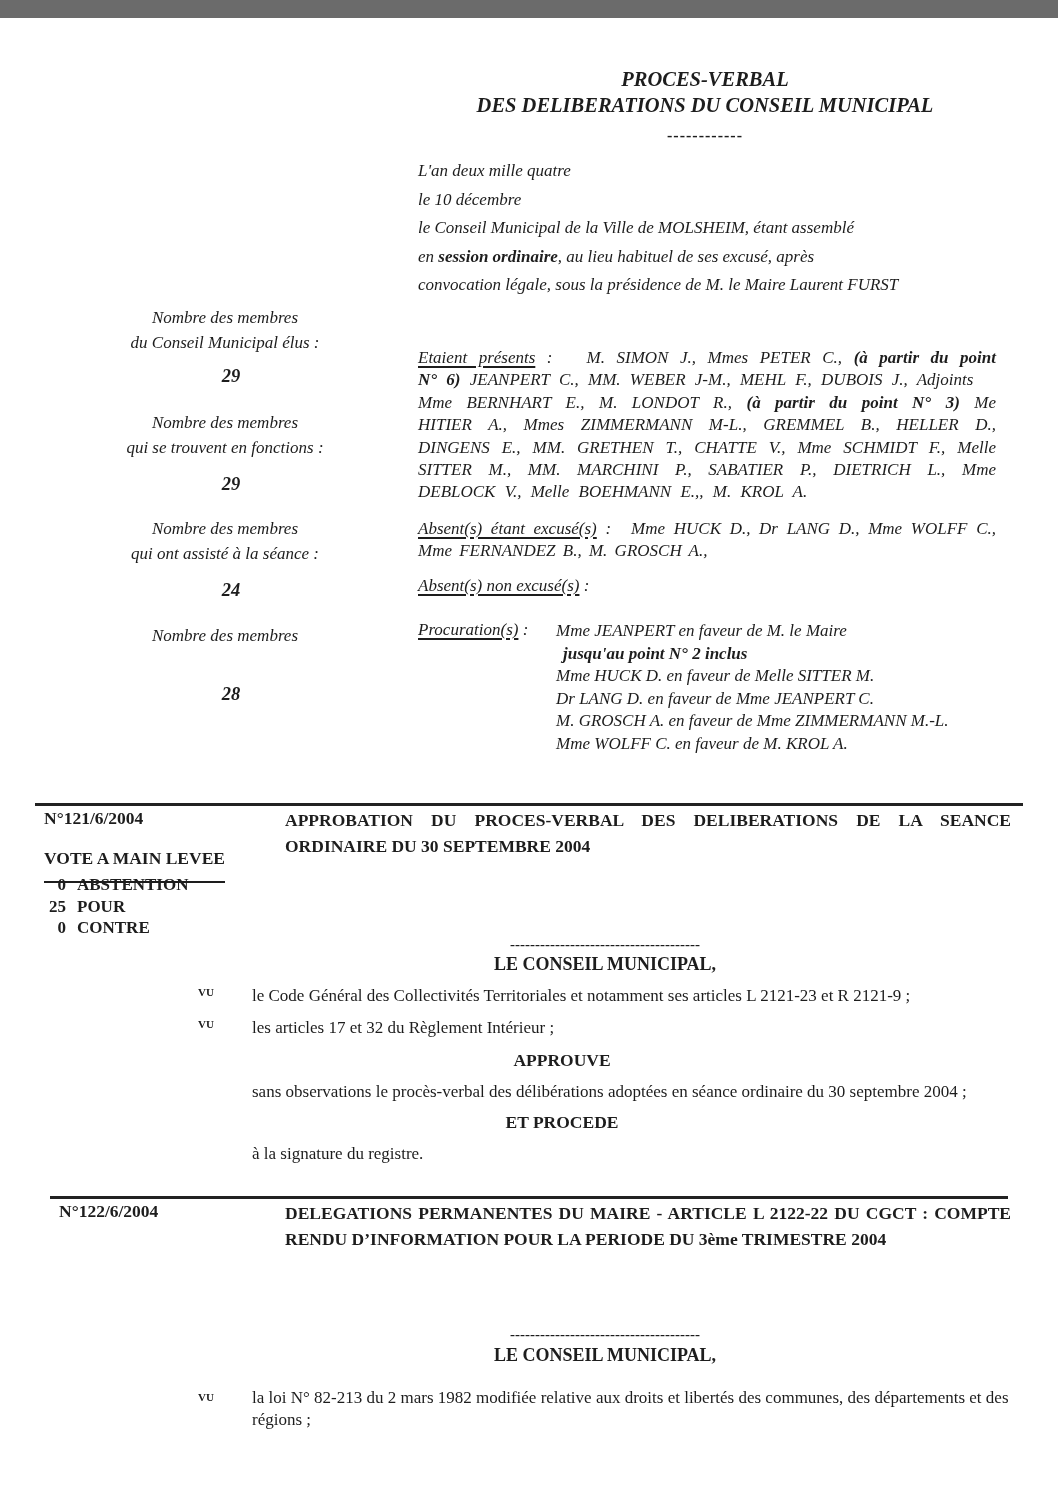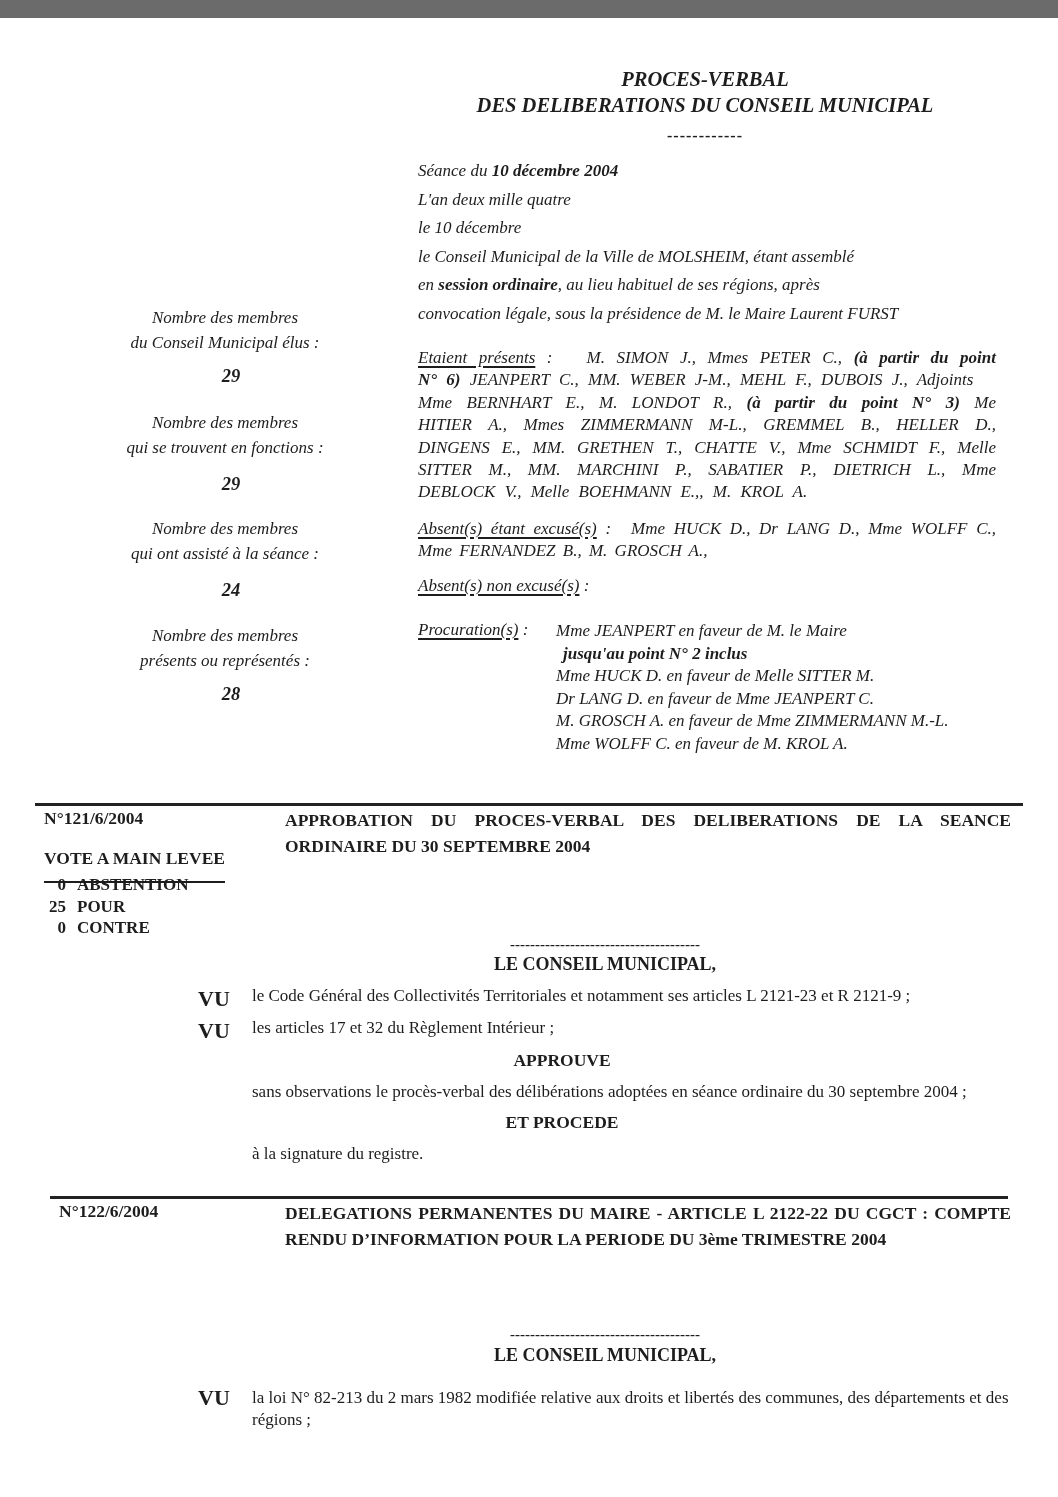--- a/index.html
+++ b/index.html
@@ -69,44 +69,43 @@
   .centerA { left:255px; width:700px; text-align:center; }
   .centerB { left:255px; width:614px; text-align:center; }
   .mid-sep { font-size:15px; font-weight:bold; }
   .council { font-weight:bold; font-size:18px; }
   .sep1 { top:918px; } .cou1 { top:936px; }
   .sep2 { top:1308px; } .cou2 { top:1327px; }
   .subhead { font-weight:bold; font-size:17.5px; }
   .app-h { top:1032px;text-align:center; } .proc-h { top:1094px; }
 
   
-  .vu-label { left:198px; font-weight:bold; font-size:22px; }
+  .vu-label { left:198px; font-weight:bold; font-size:11px; }
   .body-text { left:252px; width:762px; font-size:17px; }
   .nowrap { white-space:nowrap; }
   .vu1a { top:968px; } .vu1b { top:1000px; }
   .app-t { top:1064px; } .proc-t { top:1126px; }
   .vu2a { top:1369px; line-height:21.6px; }
 </style>
 </head>
 <body>
 
 <div class="page">
 
   <div class="abs title-block">
     <div>PROCES-VERBAL</div>
     <div>DES DELIBERATIONS DU CONSEIL MUNICIPAL</div>
   </div>
   <div class="abs title-sep">------------</div>
 
   <div class="abs intro">
-    <div><span>Séance du </span><span class="b">10 décembre 2004</span></div>
     <div>L'an deux mille quatre</div>
     <div>le 10 décembre</div>
     <div>le Conseil Municipal de la Ville de MOLSHEIM, étant assemblé</div>
-    <div><span>en </span><span class="b">session ordinaire</span><span>, au lieu habituel de ses régions, après</span></div>
+    <div><span>en </span><span class="b">session ordinaire</span><span>, au lieu habituel de ses excusé, après</span></div>
     <div>convocation légale, sous la présidence de M. le Maire Laurent FURST</div>
   </div>
 
   <div class="abs mc-label mc-l1">
     <div>Nombre des membres</div>
     <div>du Conseil Municipal élus :</div>
   </div>
   <div class="abs mc-value mc-v1">29</div>
 
   <div class="abs mc-label mc-l2">
@@ -116,21 +115,20 @@
   <div class="abs mc-value mc-v2">29</div>
 
   <div class="abs mc-label mc-l3">
     <div>Nombre des membres</div>
     <div>qui ont assisté à la séance :</div>
   </div>
   <div class="abs mc-value mc-v3">24</div>
 
   <div class="abs mc-label mc-l4">
     <div>Nombre des membres</div>
-    <div>présents ou représentés :</div>
   </div>
   <div class="abs mc-value mc-v4">28</div>
 
   <p class="abs presents" style="margin:0"><span class="ul">Etaient présents</span><span> :</span><span class="gap34"></span><span>M. SIMON J., Mmes PETER C., </span><span class="b">(à partir du point N° 6)</span><span> JEANPERT C., MM. WEBER J-M., MEHL F., DUBOIS J., Adjoints</span><br><span>Mme BERNHART E., M. LONDOT R., </span><span class="b">(à partir du point N° 3)</span><span> Me HITIER A., Mmes ZIMMERMANN M-L., GREMMEL B., HELLER D., DINGENS E., MM. GRETHEN T., CHATTE V., Mme SCHMIDT F., Melle SITTER M., MM. MARCHINI P., SABATIER P., DIETRICH L., Mme DEBLOCK V., Melle BOEHMANN E.,, M. KROL A.</span></p>
 
   <p class="abs absents" style="margin:0"><span class="ul">Absent(s) étant excusé(s)</span><span> :</span><span class="gap20"></span><span>Mme HUCK D., Dr LANG D., Mme WOLFF C., Mme FERNANDEZ B., M. GROSCH A.,</span></p>
 
   <p class="abs nonexc" style="margin:0"><span class="ul">Absent(s) non excusé(s)</span><span> :</span></p>
 
   <p class="abs proc-label" style="margin:0"><span class="ul">Procuration(s)</span><span> :</span></p>

